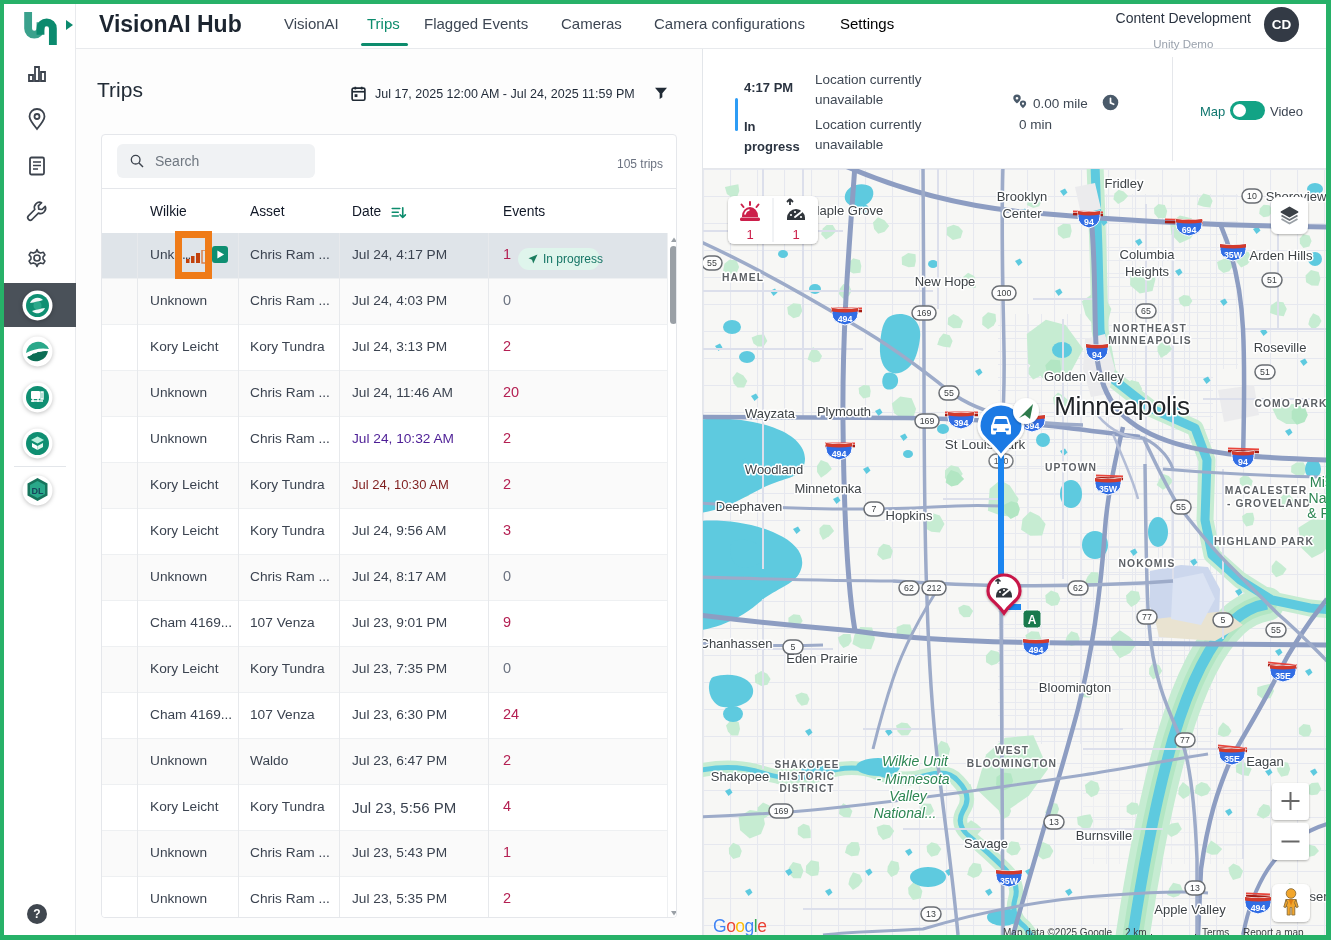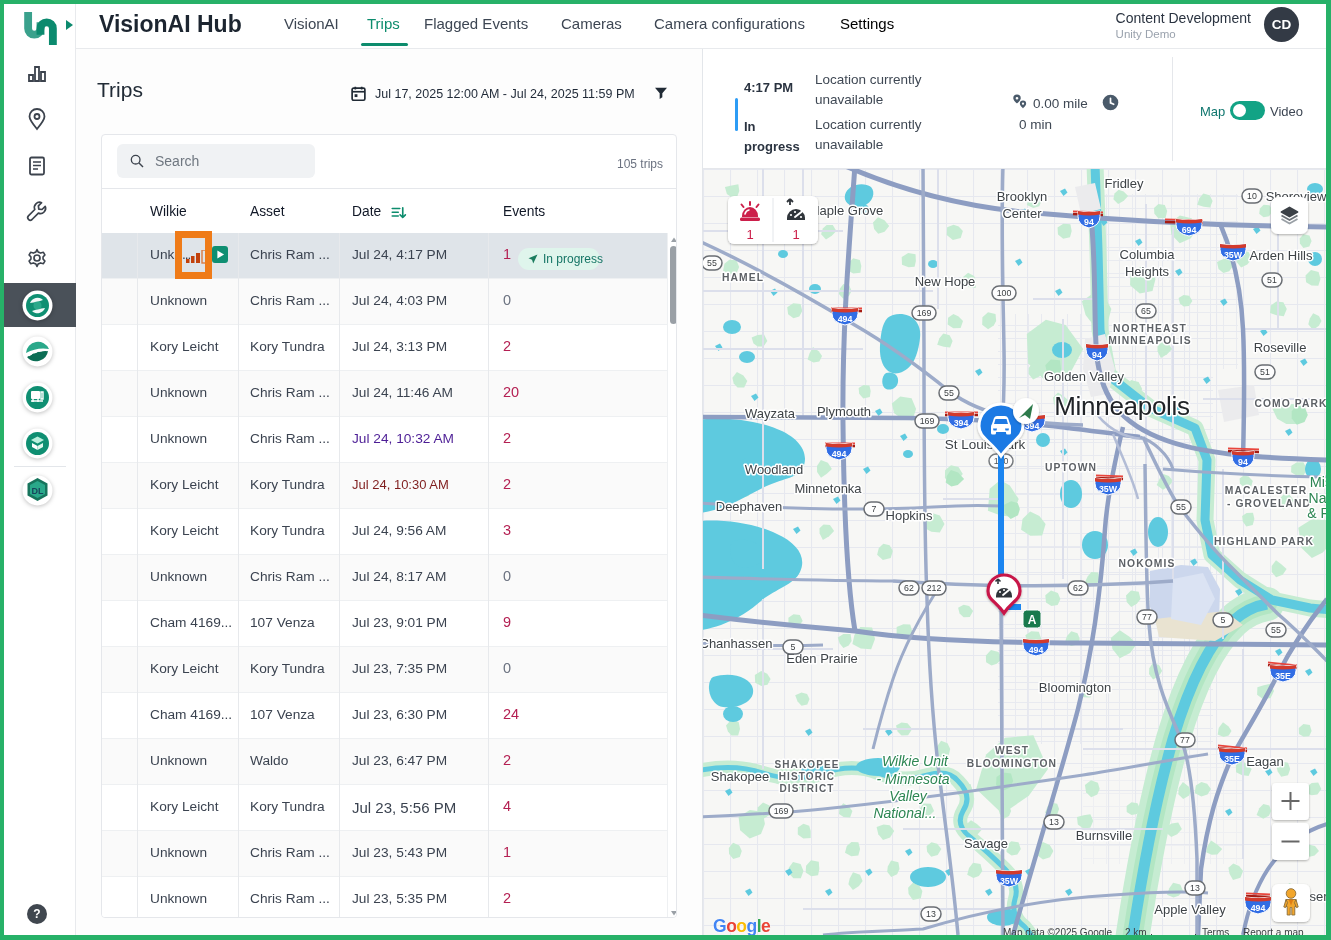--- a/index.html
+++ b/index.html
@@ -617,21 +617,21 @@
         <g filter="url(#sh)">
           <rect x="569" y="715" width="38" height="38" rx="6" fill="#fff"></rect>
         </g>
 <g transform="translate(588,734)" stroke="#8a6d3b" stroke-width="0.9">
 <circle cx="0" cy="-9.5" r="4.8" fill="#f2a62c"></circle>
 <path d="M-5,-3.5 h10 v7 h-1.2 v8.5 h-3 v-7.5 h-1.6 v7.5 h-3 v-8.5 h-1.2 Z" fill="#f2a62c"></path>
 <path d="M-5,-3.5 l-2.2,7.5 l1.8,0.6 l2,-5 Z" fill="#f2a62c"></path>
 <path d="M5,-3.5 l2.2,7.5 l-1.8,0.6 l-2,-5 Z" fill="#f2a62c"></path>
 <path d="M-2.4,-3.5 L0,2.5 L2.4,-3.5 Z" fill="#e07c12" stroke="none"></path>
 </g>
-      </svg><div class="abs" style="left:10px;top:747px;font-size:17.5px;font-weight:700;letter-spacing:-0.5px;text-shadow:0 0 2px #fff">
+      </svg><div class="abs" style="left:10px;top:747px;font-size:17.5px;font-weight:400;letter-spacing:-0.5px;text-shadow:0 0 2px #fff">
 <span style="color:#4285F4">G</span><span style="color:#EA4335">o</span><span style="color:#FBBC05">o</span><span style="color:#4285F4">g</span><span style="color:#34A853">l</span><span style="color:#EA4335">e</span></div><div class="abs" style="left:300px;top:758px;font-size:10px;color:#3c4043">Map data ©2025 Google</div><div class="abs" style="left:422px;top:758px;font-size:10px;color:#3c4043">2 km</div><div class="abs" style="left:448px;top:765px;width:45px;height:4px;border:1px solid #3c4043;border-top:none"></div><div class="abs" style="left:499px;top:758px;font-size:10px;color:#3c4043">Terms</div><div class="abs" style="left:540px;top:758px;font-size:10px;color:#3c4043">Report a map error</div></div>
     <div class="abs" id="sidebar" style="left:0;top:0;width:72px;height:931px;background:#fff;border-right:1px solid #e8eaed;z-index:6">
       <svg class="abs" style="left:20px;top:8px" width="33" height="33" viewBox="0 0 32 32">
 <path d="M4,0 V16 a6,6 0 0 0 12,0 V10" stroke="#3aa18c" stroke-width="7.6" fill="none"></path>
 <path d="M28,32 V16 a6,6 0 0 0 -12,0 V22" stroke="#0b8a6e" stroke-width="7.6" fill="none"></path>
 </svg>
       <svg class="abs" style="left:60px;top:15px" width="10" height="12" viewBox="0 0 10 12">
         <path d="M2,1 L9,6 L2,11 Z" fill="#0c8a6e"></path>
       </svg>
       <svg class="abs" style="left:21px;top:58px" width="24" height="24" viewBox="0 0 24 24">
@@ -691,23 +691,23 @@
     </div>
     <div class="abs" id="navbar" style="left:72px;top:0;width:1250px;height:45px;background:#fff;border-bottom:1px solid #e8eaed;z-index:5">
       <div class="abs" style="left:23px;top:7px;font-size:23px;font-weight:bold;color:#1c2530">VisionAI Hub</div>
       <div class="abs" style="left:208px;top:11px;font-size:15px;color:#3d4653">VisionAI</div>
       <div class="abs" style="left:291px;top:11px;font-size:15px;color:#0d8c6d">Trips</div>
       <div class="abs" style="left:348px;top:11px;font-size:15px;color:#3d4653">Flagged Events</div>
       <div class="abs" style="left:485px;top:11px;font-size:15px;color:#3d4653">Cameras</div>
       <div class="abs" style="left:578px;top:11px;font-size:15px;color:#3d4653">Camera configurations</div>
       <div class="abs" style="left:764px;top:11px;font-size:15px;color:#000000">Settings</div>
       <div class="abs" style="left:285px;top:39px;width:47px;height:2.5px;background:#0d8c6d;border-radius:2px"></div>
-      <div class="abs" style="right:75px;top:6px;text-align:left">
+      <div class="abs" style="right:75px;top:6px;text-align:center">
         <div style="font-size:14px;color:#2a3340">Content Development</div>
-        <div style="font-size:11.5px;color:#9aa2ad;margin-top:2px">Unity Demo</div>
+        <div style="font-size:11.5px;color:#9aa2ad;margin-top:12px">Unity Demo</div>
       </div>
       <div class="abs" style="right:27px;top:2.5px;width:35px;height:35px;border-radius:50%;background:#333a45;color:#fff;font-size:13.5px;font-weight:bold;text-align:center;line-height:35px">CD</div>
     </div>
     <div class="abs" id="leftpanel" style="left:72px;top:45px;width:627px;height:886px;background:#fdfdfd;border-right:1px solid #e3e6ea">
       <div class="abs" style="left:21px;top:29px;font-size:21px;color:#212b36">Trips</div>
       <svg class="abs" style="left:274px;top:36px" width="17" height="17" viewBox="0 0 24 24">
 <rect x="3" y="4.5" width="18" height="17" rx="2" fill="none" stroke="#202a35" stroke-width="2.4"></rect>
 <path d="M3,9.5 h18" stroke="#202a35" stroke-width="2.4"></path>
         <path d="M7.5,2.5 v4 M16.5,2.5 v4" stroke="#202a35" stroke-width="2.4"></path>
 <rect x="6.5" y="13" width="4" height="4" fill="#202a35"></rect>

